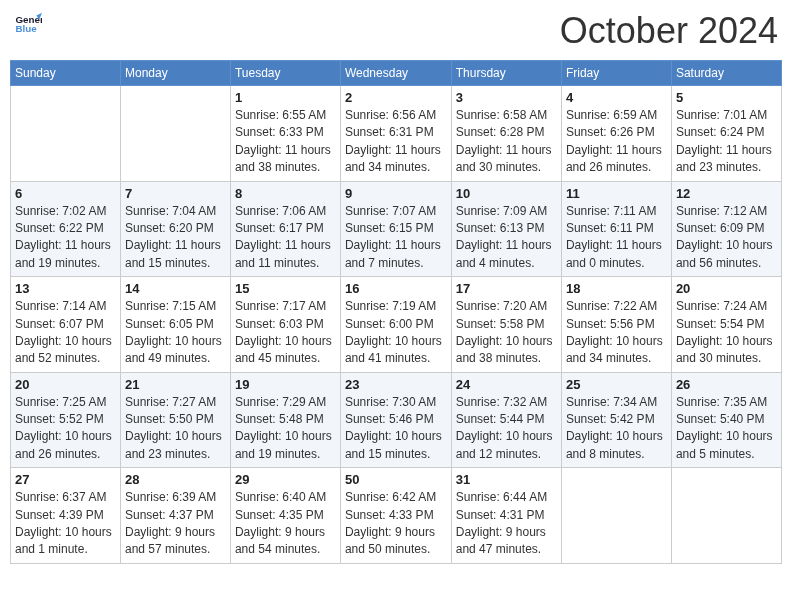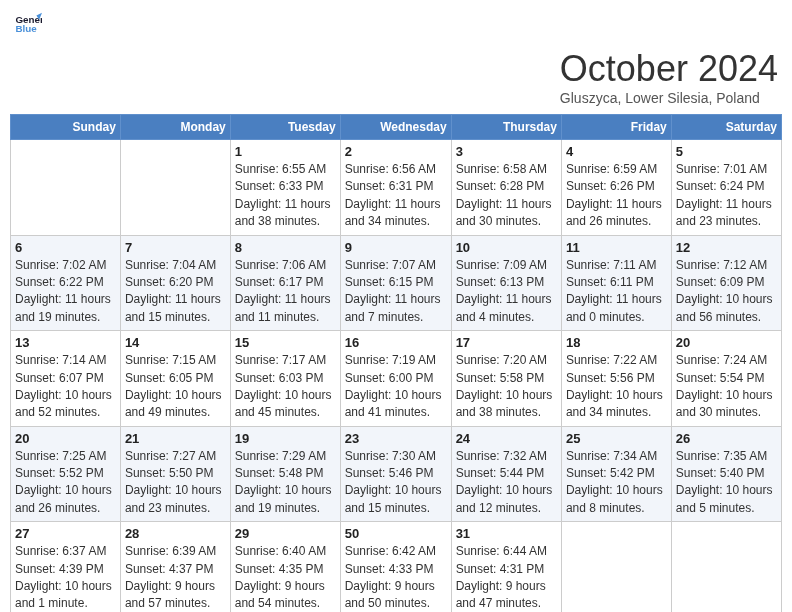--- a/index.html
+++ b/index.html
@@ -21,43 +21,42 @@
       display: flex;
       align-items: center;
       gap: 2px;
     }
     .logo-icon {
       width: 28px;
       height: 28px;
       margin-right: 2px;
     }
     .title-block {
-      text-align: left;
-      margin-top: 38px;
+      text-align: right;
     }
     .month-title {
       font-size: 36px;
       color: #333;
       font-weight: normal;
     }
     .location {
       font-size: 14px;
       color: #555;
     }
     .calendar {
       width: 100%;
       border-collapse: collapse;
       font-size: 10.5px;
     }
     .calendar th {
       background: #4a7fc1;
       color: #fff;
       padding: 5px 4px;
-      text-align: right;
-      font-weight: bold;
+      text-align: left;
+      font-weight: normal;
       font-size: 12px;
       border: 1px solid #6090cc;
     }
     .calendar td {
       border: 1px solid #ccc;
       vertical-align: top;
       padding: 4px 4px 4px 4px;
       height: 90px;
       width: 113px;
       background: #fff;
@@ -90,21 +89,20 @@
 <div class="header">
   <div class="logo">
     <svg class="logo-icon" viewBox="0 0 40 40" xmlns="http://www.w3.org/2000/svg">
       <text x="2" y="18" font-size="14" font-weight="bold" fill="#1a1a2e">General</text>
       <text x="2" y="32" font-size="14" font-weight="bold" fill="#4a90d9">Blue</text>
       <polygon points="32,8 40,4 36,14" fill="#4a90d9"></polygon>
     </svg>
   </div>
   <div class="title-block">
     <div class="month-title">October 2024</div>
-    <div class="location">Gluszyca, Lower Silesia, Poland</div>
   </div>
 </div>
 
 <table class="calendar">
   <thead>
     <tr>
     <th>Sunday</th>
         <th>Monday</th>
         <th>Tuesday</th>
         <th>Wednesday</th>

